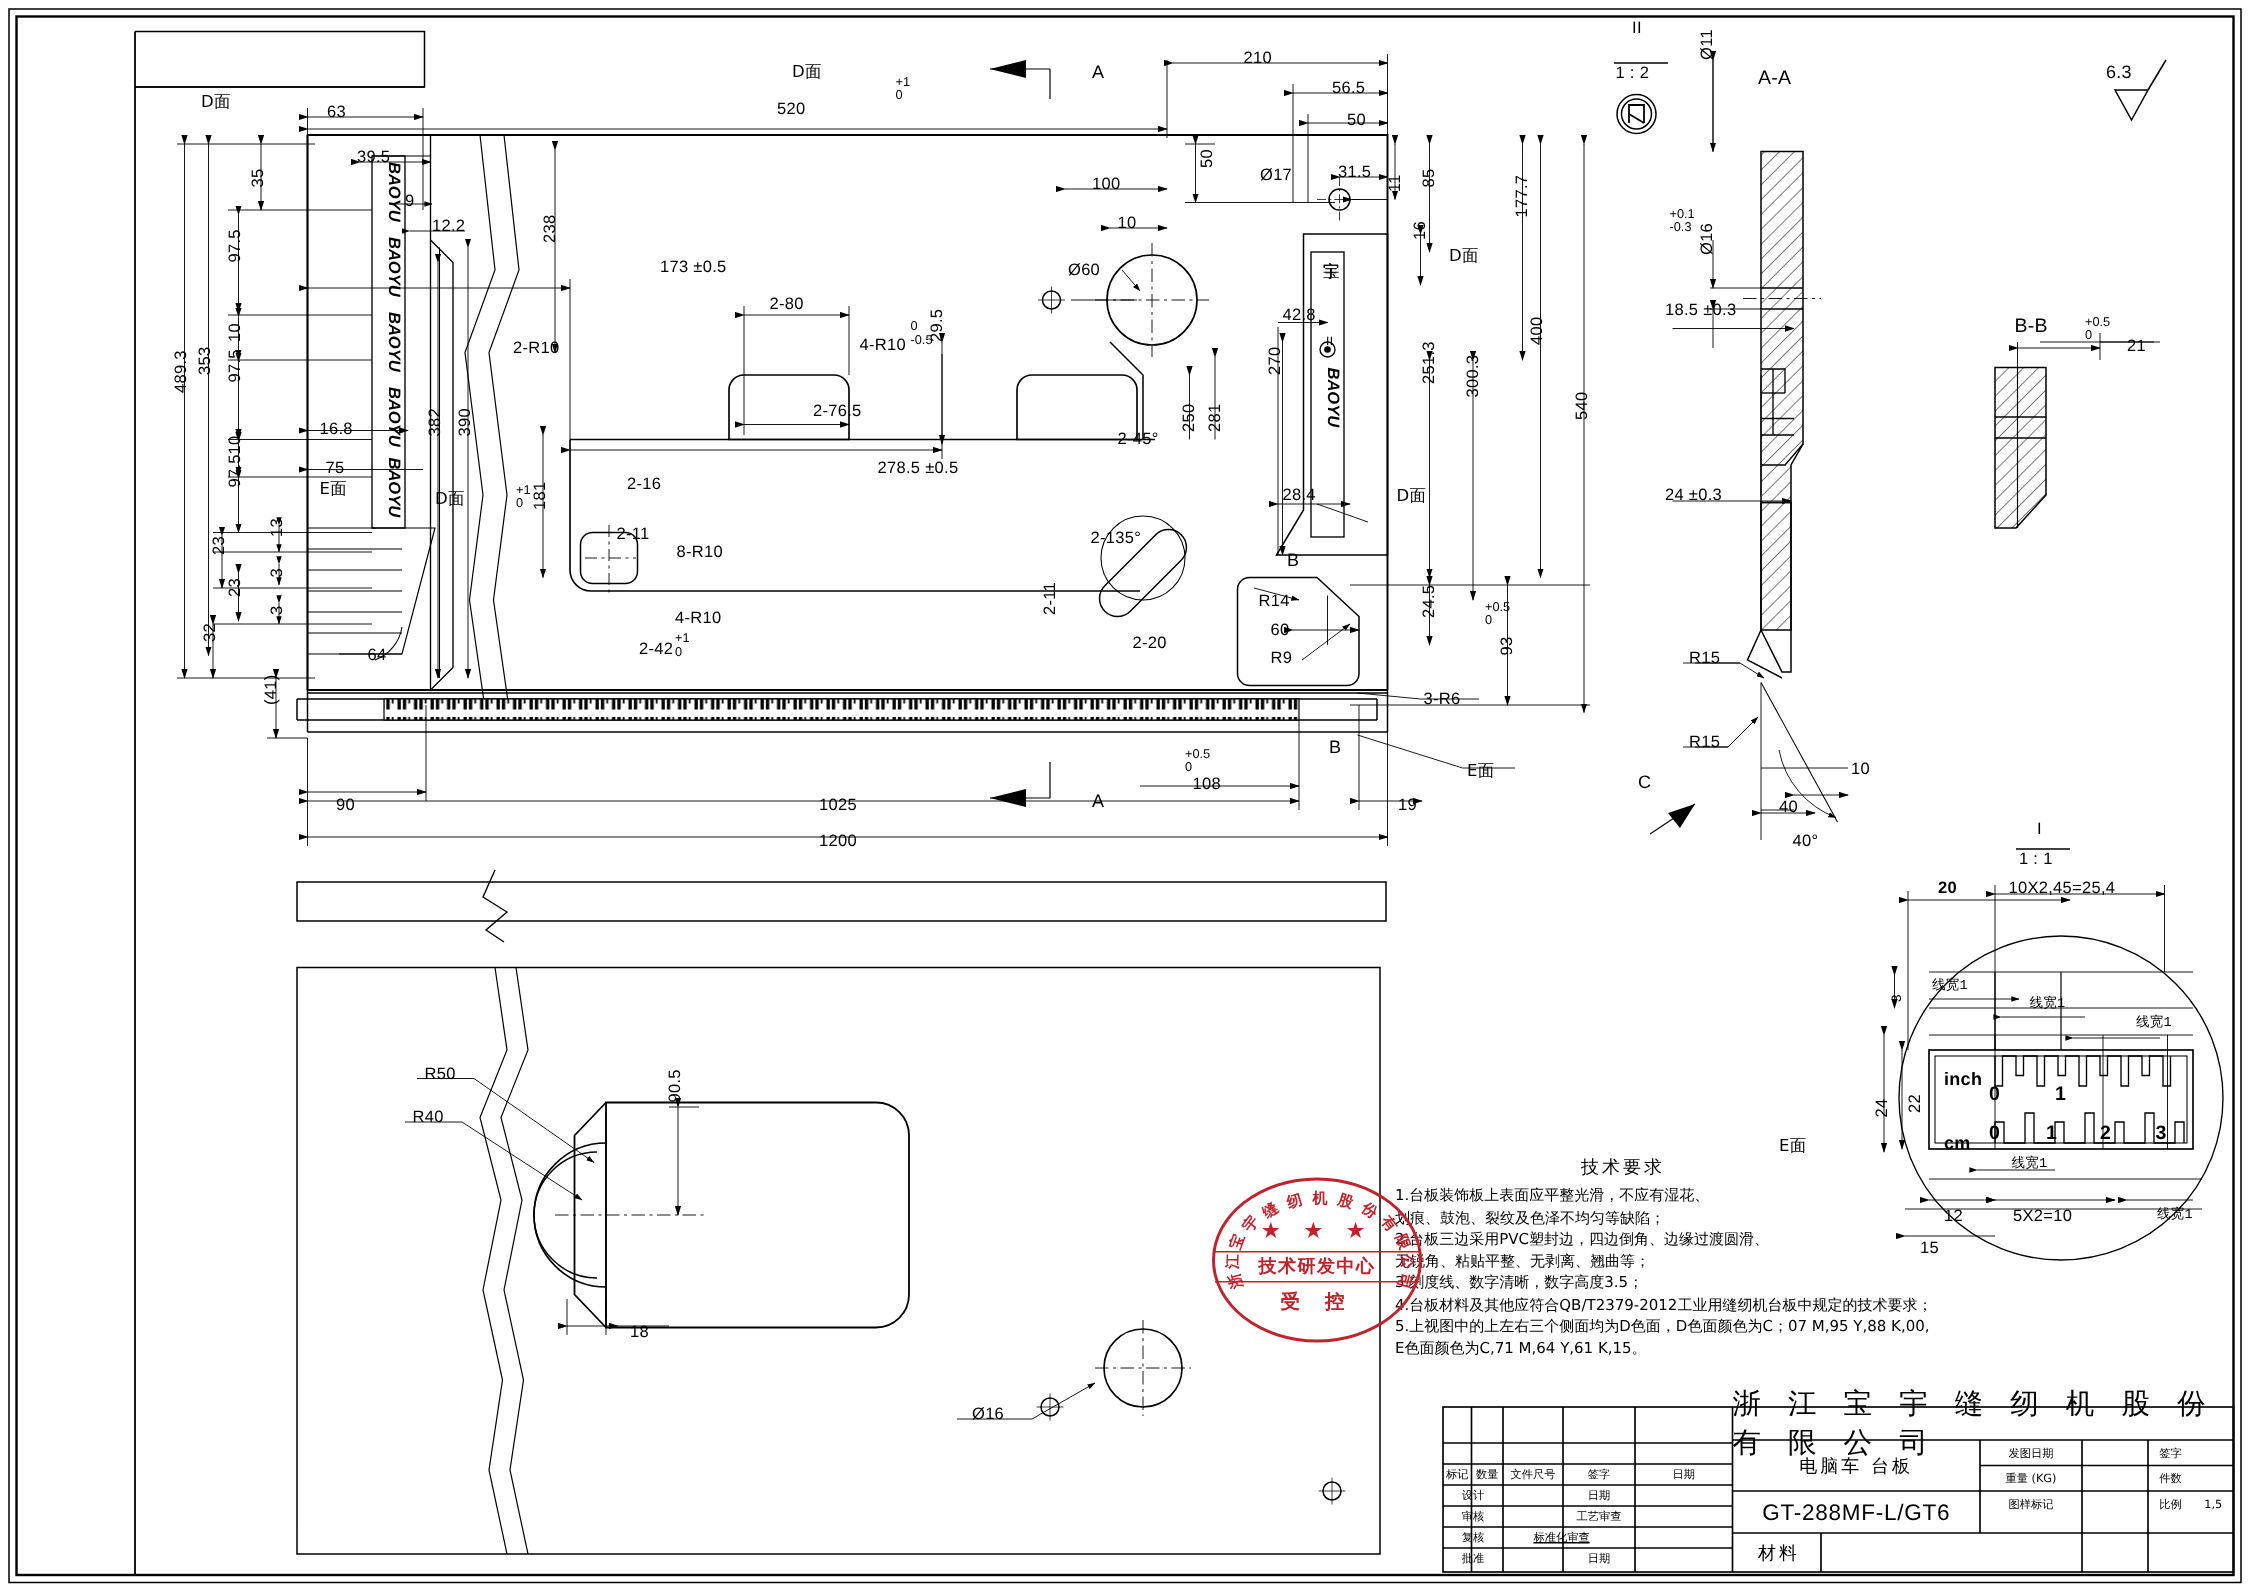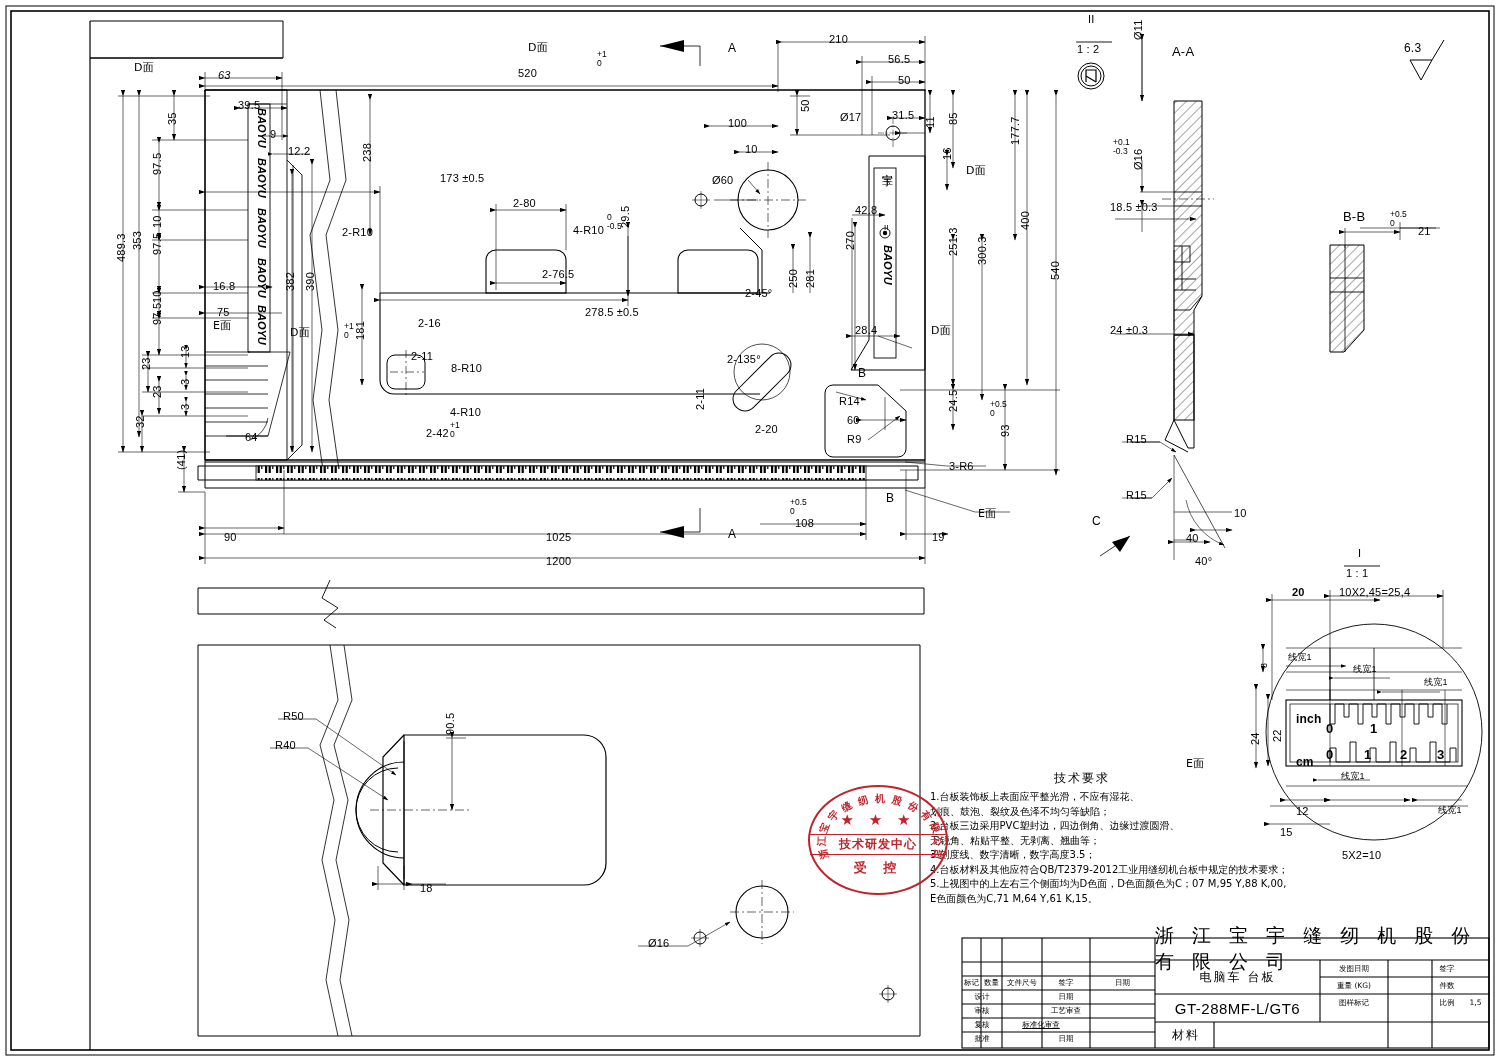--- a/index.html
+++ b/index.html
@@ -21,21 +21,21 @@
   .lbl {
     position: absolute;
     font-family: "Liberation Sans", sans-serif;
     font-size: 11px;
     color: #000;
     white-space: nowrap;
     line-height: 1.05;
     letter-spacing: 0.2px;
   }
   .lbl.cn { font-family: "DejaVu Sans", sans-serif; font-size: 11px; }
-  .lbl.cn-sm { font-family: Liberation Sans, sans-serif; font-size: 9px; }
+  .lbl.cn-sm { font-family: Liberation Mono, monospace; font-size: 9px; }
   .lbl.vert { transform-origin: left top; transform: rotate(-90deg); }
 
   .tol { position: absolute; font-size: 8.5px; line-height: 1.0; }
 
   .stamp {
     position: absolute;
     border: 2.5px solid #c0232c;
     border-radius: 50%;
     color: #c0232c;
     font-family: "DejaVu Serif", serif;
@@ -569,21 +569,21 @@
       <div class="lbl vert" style="left: 152px; top: 255px;">97.5</div>
       <div class="lbl vert" style="left: 152px; top: 303px;">10</div>
       <div class="lbl vert" style="left: 152px; top: 325px;">97.5</div>
       <div class="lbl vert" style="left: 141px; top: 370px;">23</div>
       <div class="lbl vert" style="left: 152px; top: 398px;">23</div>
       <div class="lbl vert" style="left: 135px; top: 428px;">32</div>
       <div class="lbl vert" style="left: 180px; top: 358px;">13</div>
       <div class="lbl vert" style="left: 180px; top: 385px;">3</div>
       <div class="lbl vert" style="left: 180px; top: 410px;">3</div>
       <div class="lbl vert" style="left: 176px; top: 470px;">(41)</div>
-      <div class="lbl" style="left: 218px; top: 70px; font-style: italic;">63</div>
+      <div class="lbl" style="left: 218px; top: 70px;">63</div>
       <div class="lbl" style="left: 238px; top: 100px;">39.5</div>
       <div class="lbl" style="left: 270px; top: 129px;">9</div>
       <div class="lbl" style="left: 288px; top: 146px;">12.2</div>
       <div class="lbl" style="left: 213px; top: 281px;">16.8</div>
       <div class="lbl" style="left: 217px; top: 307px;">75</div>
       <div class="lbl vert" style="left: 285px; top: 291px;">382</div>
       <div class="lbl vert" style="left: 305px; top: 291px;">390</div>
       <div class="lbl vert" style="left: 362px; top: 162px;">238</div>
       <div class="lbl vert" style="left: 355px; top: 340px;">181</div>
       <div class="lbl" style="left: 245px; top: 432px;">64</div>
@@ -694,21 +694,21 @@
   <div class="lbl" style="left:1364px; top:748px; font-size:13px; font-weight:bold;">1</div>
   <div class="lbl" style="left:1400px; top:748px; font-size:13px; font-weight:bold;">2</div>
   <div class="lbl" style="left:1437px; top:748px; font-size:13px; font-weight:bold;">3</div>
   <div class="lbl" style="left:1292px; top:587px;font-weight:bold;">20</div>
   <div class="lbl" style="left:1339px; top:587px;">10X2,45=25,4</div>
   <div class="lbl vert" style="left:1250px; top:745px;">24</div>
   <div class="lbl vert" style="left:1272px; top:742px;">22</div>
   <div class="lbl vert" style="left:1260px; top:668px; font-size:9px;">3</div>
   <div class="lbl" style="left:1296px; top:806px;">12</div>
   <div class="lbl" style="left:1280px; top:827px;">15</div>
-  <div class="lbl" style="left:1342px; top:806px;margin-top:44px;">5X2=10</div>
+  <div class="lbl" style="left:1342px; top:806px;">5X2=10</div>
   <div class="lbl cn-sm" style="left:1288px; top:653px;">线宽1</div>
   <div class="lbl cn-sm" style="left:1353px; top:665px;">线宽1</div>
   <div class="lbl cn-sm" style="left:1424px; top:678px;">线宽1</div>
   <div class="lbl cn-sm" style="left:1341px; top:772px;">线宽1</div>
   <div class="lbl cn-sm" style="left:1438px; top:806px;">线宽1</div>
 
   <div id="reqs">
       <div class="reqline" style="left: 930px; top: 790px;">1.台板装饰板上表面应平整光滑，不应有湿花、</div>
       <div class="reqline" style="left: 930px; top: 804.5px;">划痕、鼓泡、裂纹及色泽不均匀等缺陷；</div>
       <div class="reqline" style="left: 930px; top: 819px;">2.台板三边采用PVC塑封边，四边倒角、边缘过渡圆滑、</div>

